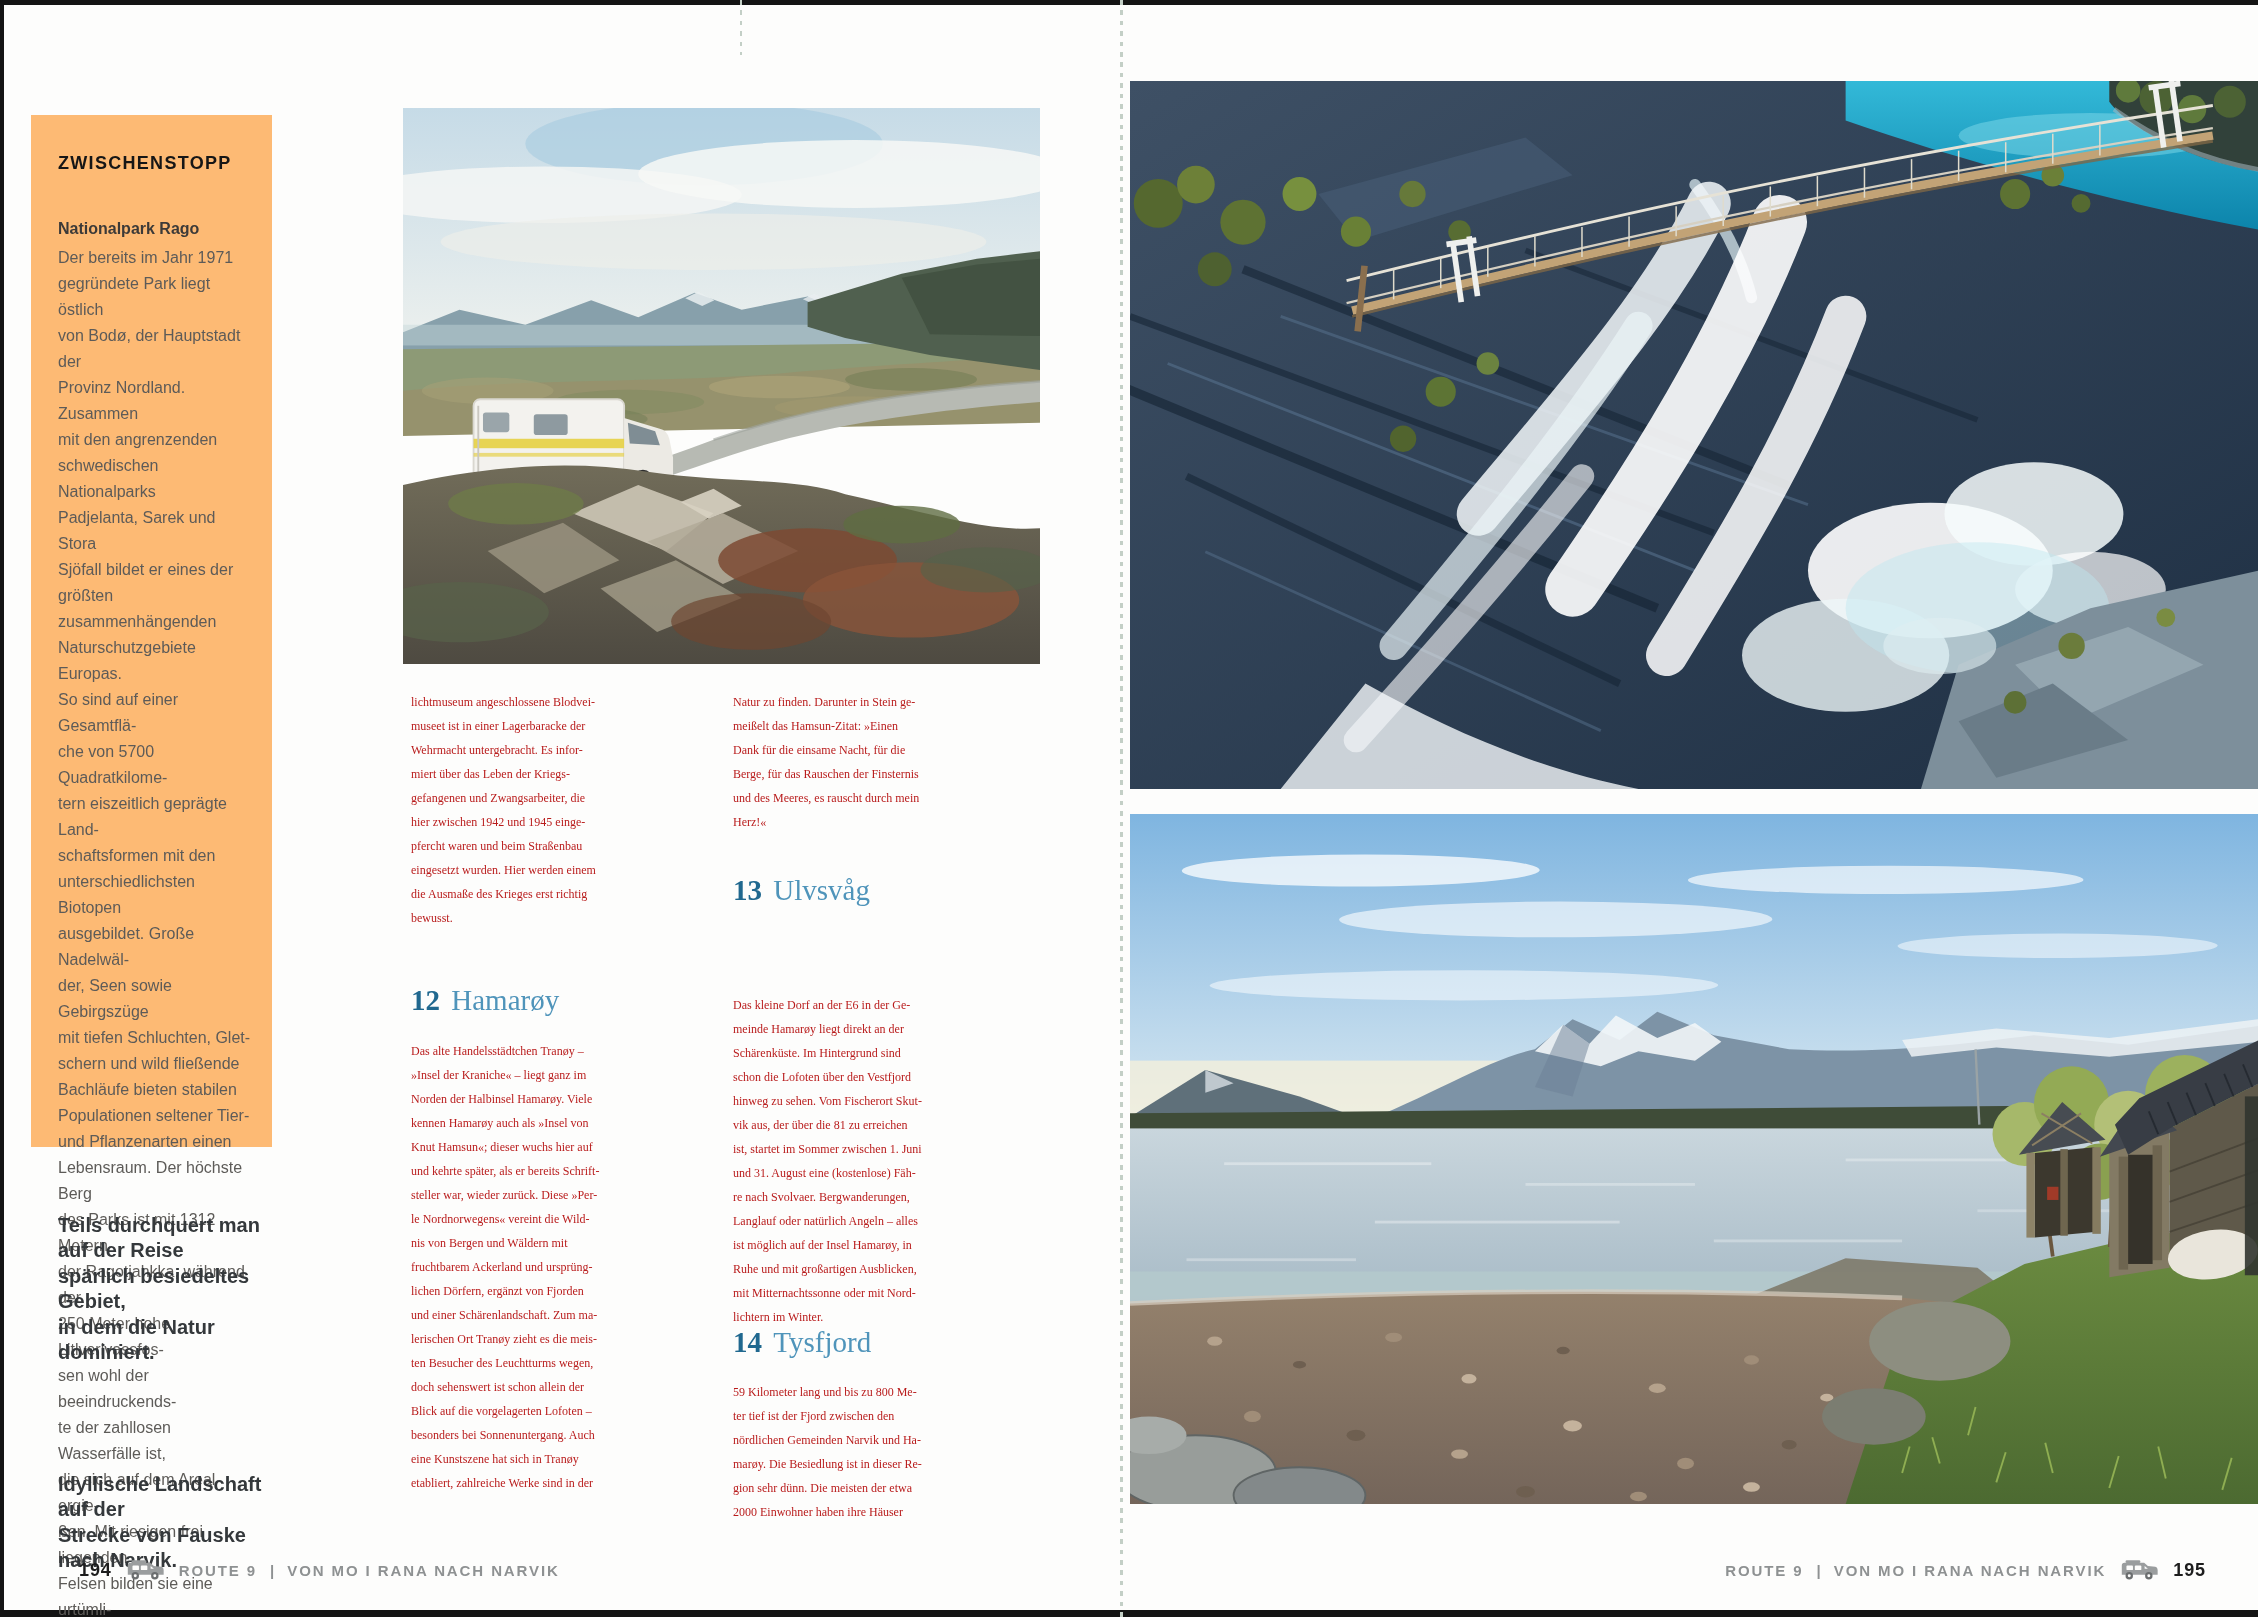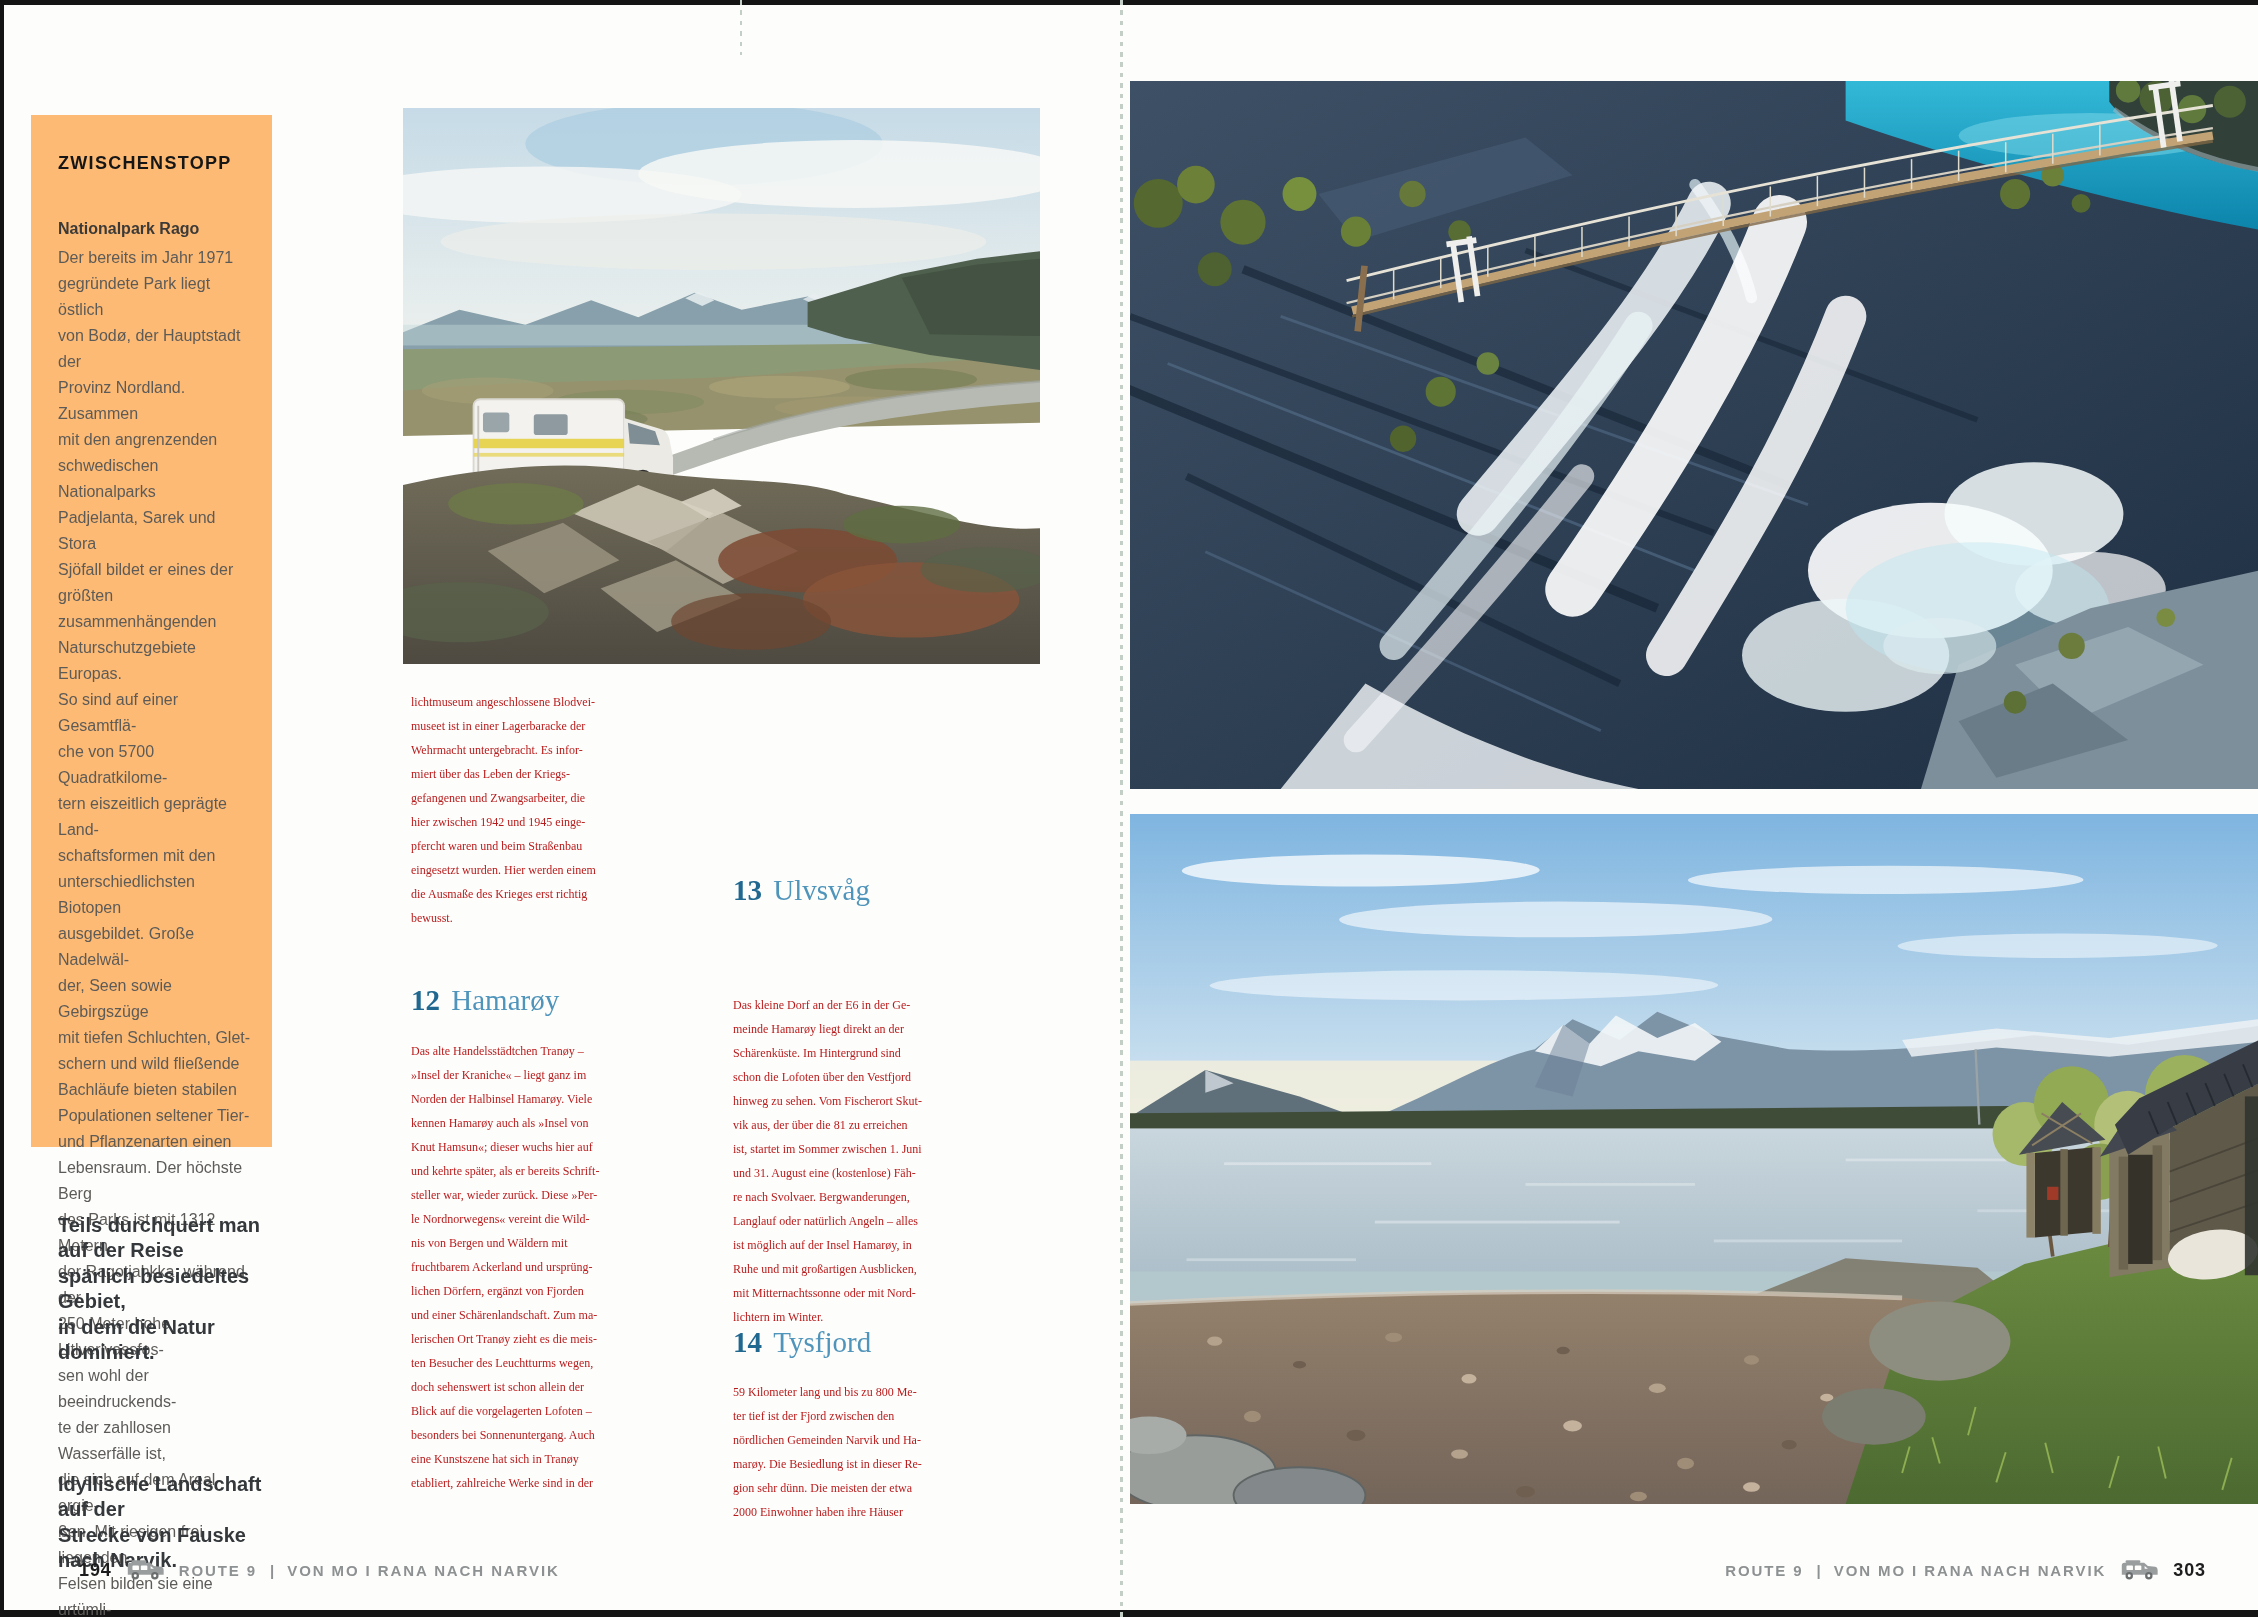--- a/index.html
+++ b/index.html
@@ -191,20 +191,26 @@
 lichen Dörfern, ergänzt von Fjorden
 und einer Schärenlandschaft. Zum ma-
 lerischen Ort Tranøy zieht es die meis-
 ten Besucher des Leuchtturms wegen,
 doch sehenswert ist schon allein der
 Blick auf die vorgelagerten Lofoten –
 besonders bei Sonnenuntergang. Auch
 eine Kunstszene hat sich in Tranøy
 etabliert, zahlreiche Werke sind in der</div>
 
+  <div class="serif-col" style="left:733px;top:690px;">Natur zu finden. Darunter in Stein ge-
+meißelt das Hamsun-Zitat: »Einen
+Dank für die einsame Nacht, für die
+Berge, für das Rauschen der Finsternis
+und des Meeres, es rauscht durch mein
+Herz!«</div>
   <div class="section-head" style="left:733px;top:874px;">
     <span class="num">13</span><span class="name">Ulvsvåg</span>
   </div>
   <div class="serif-col" style="left:733px;top:969px;margin-top:24px;">Das kleine Dorf an der E6 in der Ge-
 meinde Hamarøy liegt direkt an der
 Schärenküste. Im Hintergrund sind
 schon die Lofoten über den Vestfjord
 hinweg zu sehen. Vom Fischerort Skut-
 vik aus, der über die 81 zu erreichen
 ist, startet im Sommer zwischen 1. Juni
@@ -496,17 +502,17 @@
         <rect x="7" y="2.5" width="16" height="3" rx="1.5" fill="#9a9d9e"></rect>
         <rect x="8" y="8" width="7" height="5" rx="1" fill="#fdfdfc"></rect>
         <rect x="17" y="8" width="7" height="5" rx="1" fill="#fdfdfc"></rect>
         <path d="M27.5,8.5 L31,11.5 L27.5,11.5 Z" fill="#fdfdfc"></path>
         <circle cx="11" cy="19" r="4" fill="#6b6e6f"></circle>
           <circle cx="11" cy="19" r="1.6" fill="#fdfdfc"></circle>
         <circle cx="32" cy="19" r="4" fill="#6b6e6f"></circle>
           <circle cx="32" cy="19" r="1.6" fill="#fdfdfc"></circle>
       </svg>
     </span>
-    <span class="pageno">303</span>
+    <span class="pageno">195</span>
   </div>
 
 </div>
 
 
 </body></html>

